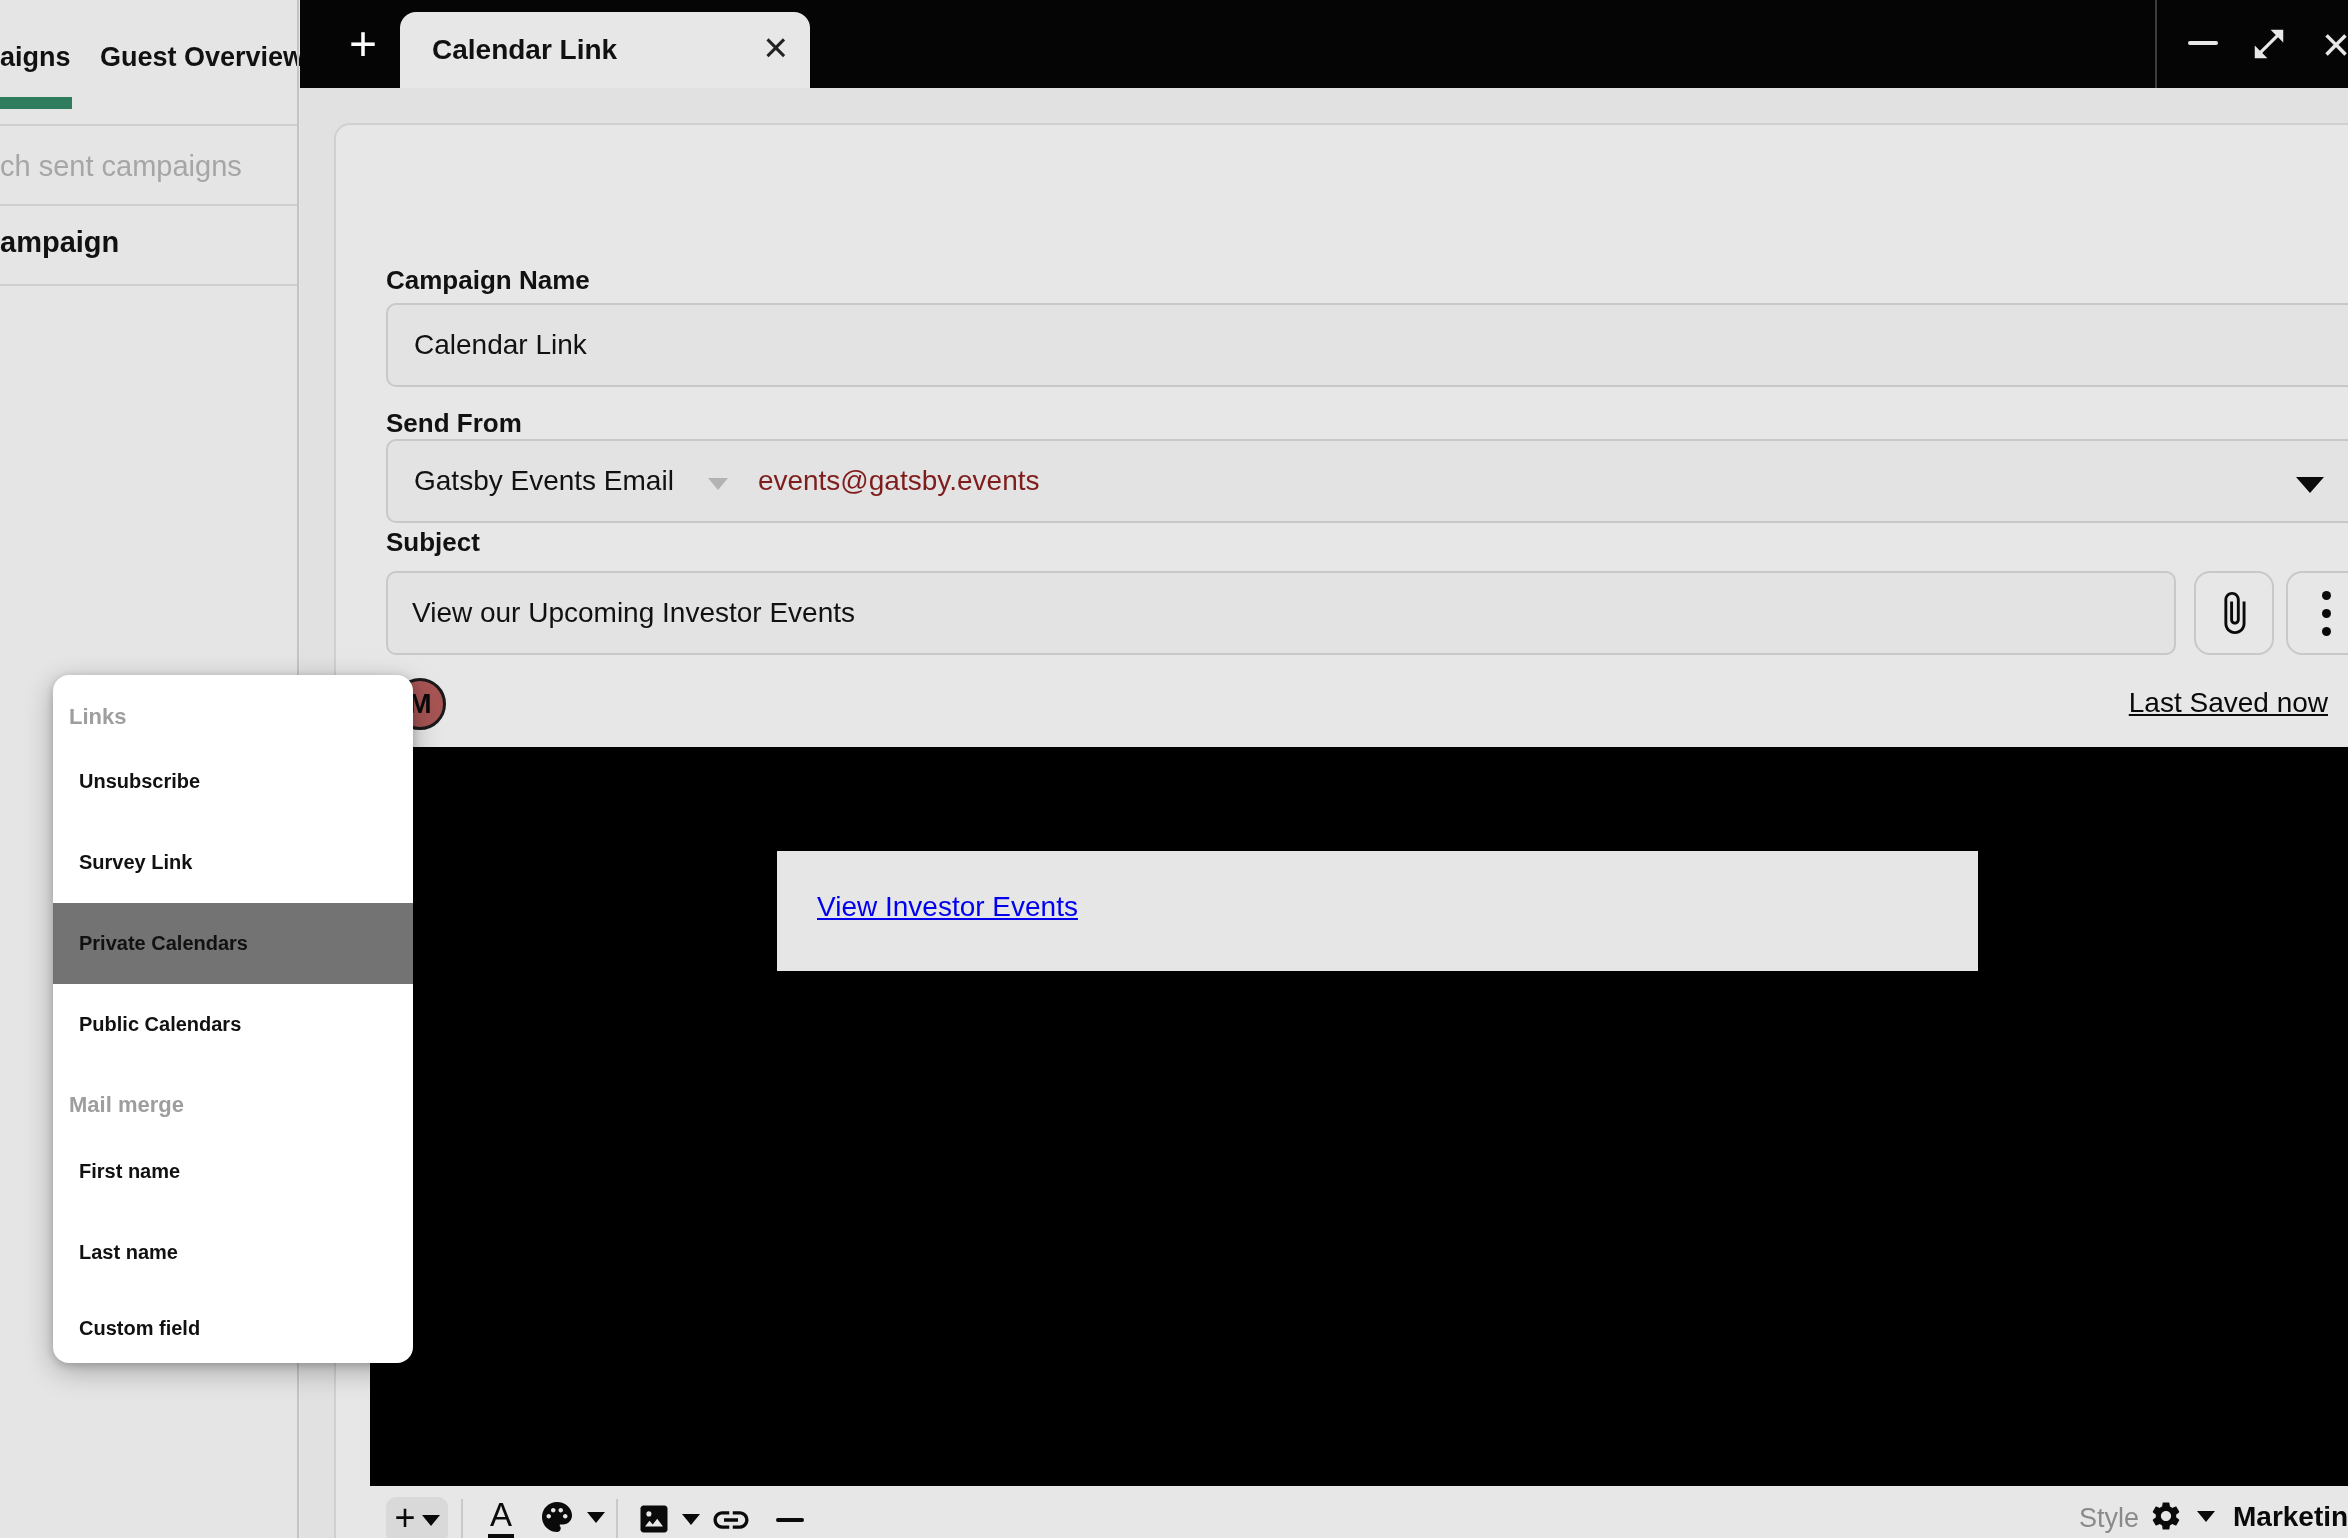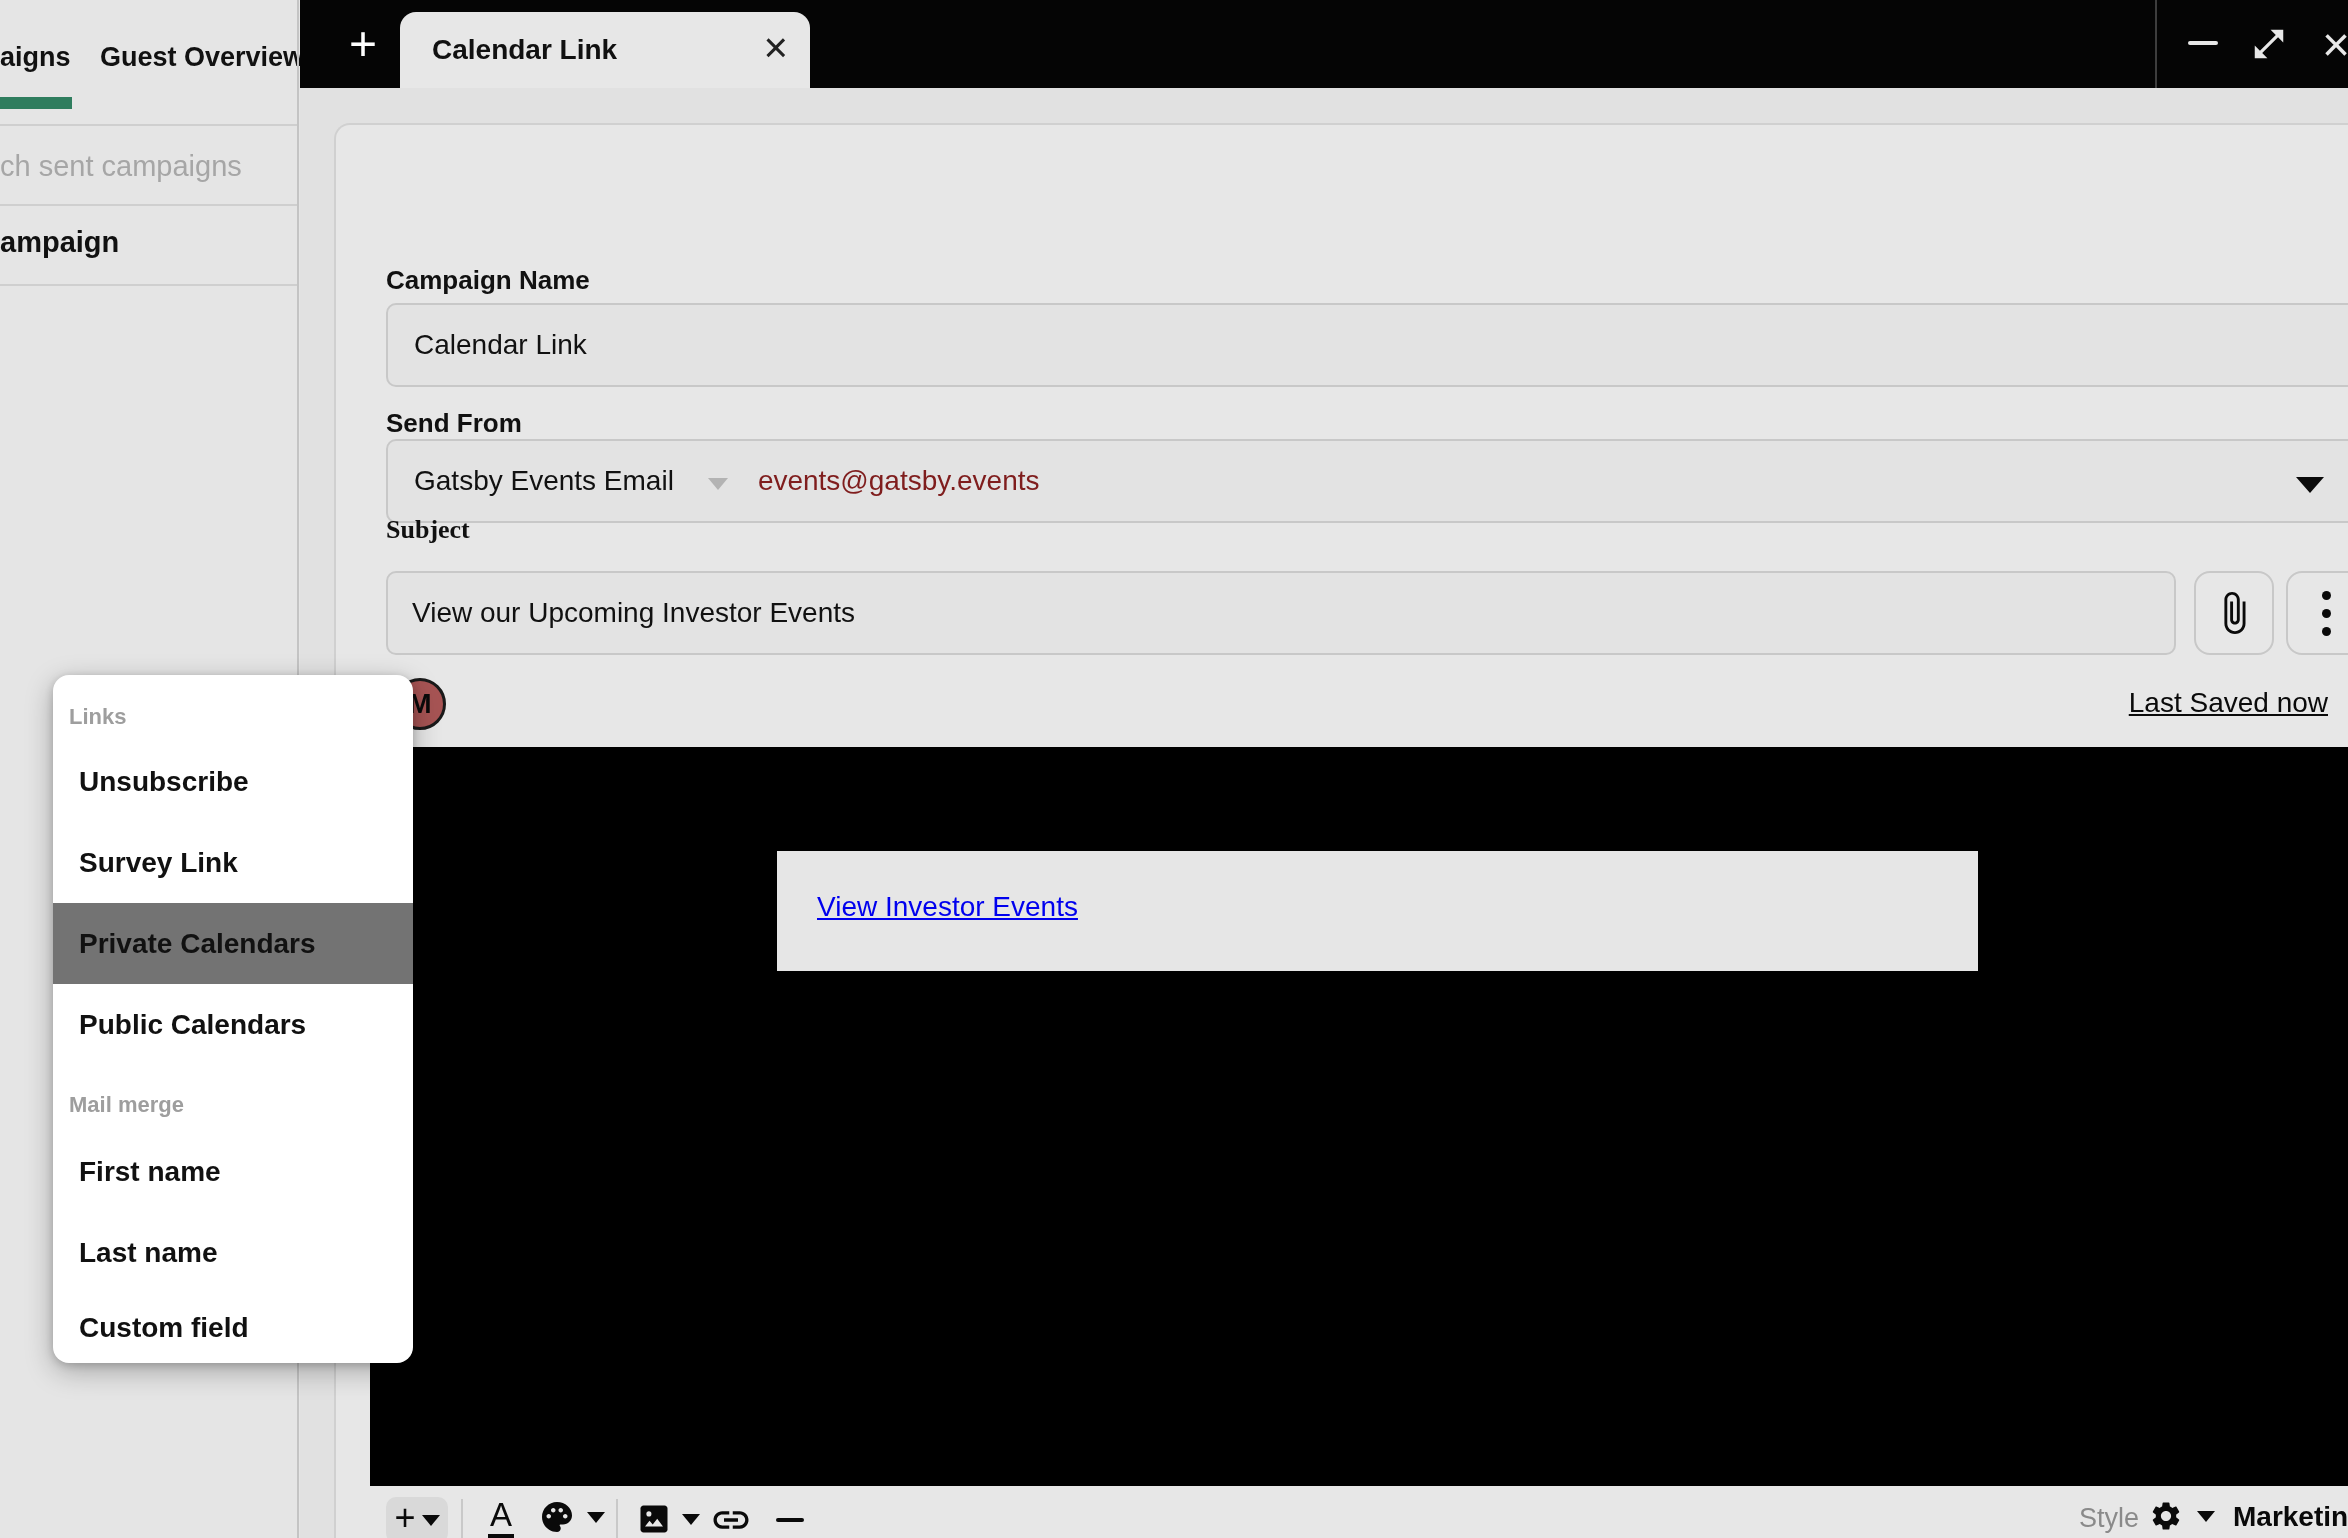--- a/index.html
+++ b/index.html
@@ -28,21 +28,21 @@
   .tab-title { margin-left:32px; font-size:28px; font-weight:700; color:#111; }
   .tab-close { position:absolute; right:22px; top:50%; transform:translateY(-54%); font-size:42px; font-weight:400; color:#222; line-height:1; cursor:default; }
   .win-divider { position:absolute; left:1855px; top:0; width:2px; height:88px; background:#3d3d3d; }
   .win-min { position:absolute; left:1888px; top:41px; width:30px; height:4px; background:#e8e8e8; border-radius:2px; }
   .win-expand { position:absolute; left:1950px; top:25px; width:38px; height:38px; }
   .win-close { position:absolute; left:2006px; top:0; width:60px; height:88px; display:flex; align-items:center; justify-content:center; color:#e8e8e8; font-size:48px; font-weight:300; }
 
   
   .card { position:absolute; left:34px; top:123px; width:2014px; height:1415px; background:#e7e7e7; border-top:2px solid #d0d0d0; border-left:2px solid #d0d0d0; border-top-left-radius:16px; }
   .fld-label { position:absolute; left:50px; font-size:26px; font-weight:700; color:#111; }
-  .lab1 { top:140px; } .lab2 { top:283px; } .lab3 { top:390px;font-family:Liberation Serif, serif; }
+  .lab1 { top:140px; } .lab2 { top:283px; } .lab3 { top:402px; }
   .input { position:absolute; left:50px; height:84px; background:#e3e3e3; border:2px solid #c8c8c8; border-radius:10px; display:flex; align-items:center; font-size:28px; color:#111; }
   .in1 { top:178px; width:1980px; padding-left:26px; }
   .in2 { top:314px; width:1980px; padding-left:26px; }
   .in3 { top:446px; width:1790px; padding-left:24px; }
   .sendfrom-caret-sm { width:0; height:0; border-left:10px solid transparent; border-right:10px solid transparent; border-top:12px solid #b3b3b3; margin:6px 30px 0 34px; }
   .sendfrom-email { font-size:28px; color:#7f1d1d; }
   .sendfrom-caret-main { position:absolute; right:40px; top:36px; width:0; height:0; border-left:14px solid transparent; border-right:14px solid transparent; border-top:16px solid #0a0a0a; }
   .icon-btn { position:absolute; top:446px; width:80px; height:84px; border:2px solid #c8c8c8; border-radius:16px; display:flex; align-items:center; justify-content:center; background:transparent; }
   .attach-btn { left:1858px; }
   .kebab-btn { left:1950px; flex-direction:column; gap:9px; }
@@ -53,21 +53,21 @@
 
   
   .editor { position:absolute; left:34px; top:622px; width:2014px; height:739px; background:#000; }
   .link-box { position:absolute; left:407px; top:104px; width:1201px; height:120px; background:#e6e6e6; }
   .email-link { position:absolute; left:40px; top:40px; font-size:28px; color:#0000ee; text-decoration:underline; }
 
   
   .menu { position:absolute; left:53px; top:675px; width:360px; height:688px; background:#fff; border-radius:16px; box-shadow:0 8px 28px rgba(0,0,0,.28), 0 2px 8px rgba(0,0,0,.18); padding-top:18px; z-index:20; }
   .menu-header { height:48px; display:flex; align-items:center; padding-left:16px; font-size:22px; font-weight:700; color:#9e9e9e; }
   .menu-header.merge { height:66px; padding-top:14px; }
-  .menu-item { height:81px; display:flex; align-items:center; padding-left:26px; font-size:28px; font-weight:700; color:#111; cursor:default; }
+  .menu-item { height:81px; display:flex; align-items:center; padding-left:26px; font-size:20px; font-weight:700; color:#111; cursor:default; }
   .menu-item.last { height:70px; }
   .menu-item.highlight { background:#737373; }
   .submenu { position:absolute; left:415px; top:918px; width:328px; height:82px; background:#fff; border-radius:10px; box-shadow:0 6px 20px rgba(0,0,0,.35); display:flex; align-items:center; padding-left:24px; font-size:28px; font-weight:700; color:#111; z-index:21; }
 
   
   .tb { position:absolute; }
   .plus-btn { left:50px; top:1372px; width:62px; height:46px; background:#d9d9d9; border-radius:10px; display:flex; align-items:center; justify-content:center; gap:6px; }
   .plus-btn .pg { font-size:36px; font-weight:400; color:#0a0a0a; line-height:0; margin-top:-4px; }
   .caret { width:0; height:0; border-left:9px solid transparent; border-right:9px solid transparent; border-top:11px solid #0a0a0a; }
   .tb-div { top:1374px; width:2px; height:42px; background:#c9c9c9; }

